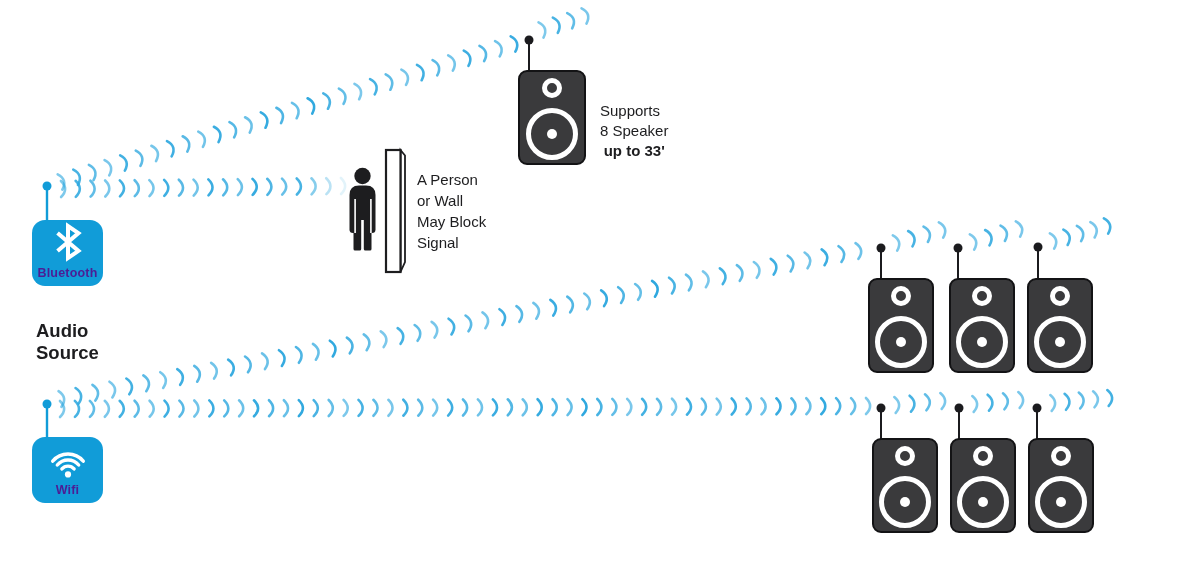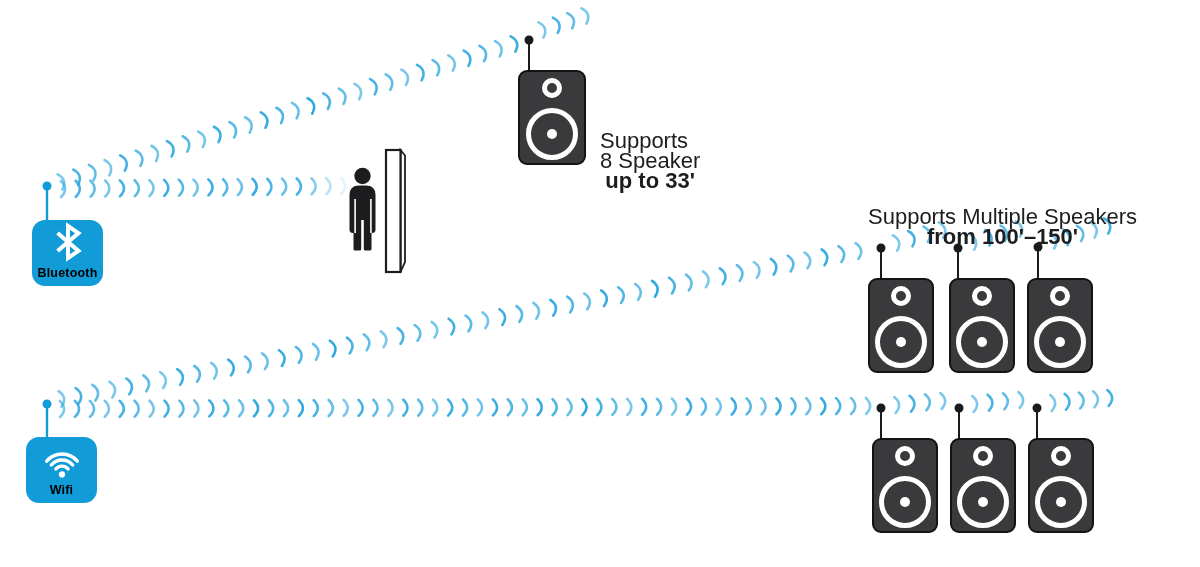--- a/index.html
+++ b/index.html
@@ -7,38 +7,38 @@
     position:relative;width:1200px;height:567px;background:#fff;overflow:hidden;
     font-family:"Liberation Sans",sans-serif;color:var(--ink,#1d1d1f);
   }
   #overlay{position:absolute;left:0;top:0;}
   
   .srcbox{
     position:absolute;width:71px;height:66px;border-radius:13px;
     background:var(--blue,#119cd8);
   }
   #bt-box{left:32px;top:220px;}
-  #wifi-box{left:26px;top:437px;}
+  #wifi-box{left:32px;top:437px;}
   .glyph{position:absolute;left:50%;transform:translateX(-50%);}
   .bt-glyph{top:2px;}
   .wifi-glyph{top:8px;}
   .srclabel{
     position:absolute;bottom:6px;left:0;width:100%;text-align:center;
-    color:#000000;font-weight:bold;font-size:12.5px;letter-spacing:.2px;
+    color:#4c1d95;font-weight:bold;font-size:12.5px;letter-spacing:.2px;
   }
   
   #audio-label{
     position:absolute;left:36px;top:320px;width:84px;
     font-size:18.5px;font-weight:bold;line-height:21.5px;
   }
   
   #person{position:absolute;left:346px;top:166px;}
   #wall{position:absolute;left:383px;top:146px;}
   
-  .note{position:absolute;font-size:22px;margin-top:30px;}
+  .note{position:absolute;font-size:15px;}
   #blocker-note{left:417px;top:169px;line-height:21px;}
   #bt-note{left:600px;top:101px;line-height:20px;}
   #wifi-note{left:868px;top:177px;line-height:20px;}
   .bold{font-weight:bold;text-align:center;}
   
   .speaker{
     position:absolute;box-sizing:border-box;border-radius:9px;
     background:var(--speaker,#3a3a3c);border:2.5px solid var(--speaker-line,#131315);
   }
   .tweeter{
@@ -303,20 +303,21 @@
       </g>
     </svg>
 
   <div class="srcbox" id="bt-box">
     <svg class="glyph bt-glyph" width="34" height="40" viewBox="0 0 20 26">
       <path d="M3.2,7.2 L16.8,18.8 L10,23.4 L10,2.6 L16.8,7.2 L3.2,18.8" fill="none" stroke="#fff" stroke-width="2.6" stroke-linejoin="miter"></path>
     </svg>
     <div class="srclabel">Bluetooth</div>
   </div>
 
+  <div id="audio-label">Audio Source</div>
 
   <div class="srcbox" id="wifi-box">
     <svg class="glyph wifi-glyph" width="44" height="34" viewBox="0 0 44 34">
       <path d="M6.7,16.1 A20,20 0 0 1 37.3,16.1" fill="none" stroke="#fff" stroke-width="3.4" stroke-linecap="round"></path>
       <path d="M11.3,20 A14,14 0 0 1 32.7,20" fill="none" stroke="#fff" stroke-width="3.4" stroke-linecap="round"></path>
       <path d="M15.9,23.9 A8,8 0 0 1 28.1,23.9" fill="none" stroke="#fff" stroke-width="3.4" stroke-linecap="round"></path>
       <circle cx="22" cy="29.4" r="3.1" fill="#fff"></circle>
     </svg>
     <div class="srclabel">Wifi</div>
   </div>
@@ -329,31 +330,33 @@
     <rect x="15.2" y="54" width="2.6" height="13" fill="#ffffff"></rect>
     <rect x="8.3" y="33" width="1.6" height="34" fill="#ffffff"></rect>
     <rect x="24.1" y="33" width="1.6" height="34" fill="#ffffff"></rect>
   </svg>
 
   <svg id="wall" width="24" height="131" viewBox="0 0 24 131">
     <path d="M17.5,4 L22,9.5 L22,116 L17.5,126 Z" fill="#fff" stroke="#1d1d1f" stroke-width="1.8"></path>
     <rect x="3" y="4" width="14.5" height="122" fill="#fff" stroke="#1d1d1f" stroke-width="2.2"></rect>
   </svg>
 
+  <div class="note" id="blocker-note">
+    <div>A Person</div>
+    <div>or Wall</div>
+    <div>May Block</div>
+    <div>Signal</div>
+  </div>
 
   <div class="note" id="bt-note">
     <div>Supports</div>
     <div>8 Speaker</div>
     <div class="bold">up to 33'</div>
   </div>
 
-  <div class="note" id="wifi-note">
-    <div>Supports Multiple Speakers</div>
-    <div class="bold">from 100'–150'</div>
-  </div>
 
   <div id="speakers">
       <div class="speaker" style="left: 518px; top: 70px; width: 68px; height: 95px;">
         <div class="tweeter"></div>
         <div class="woofer">
           <div class="woofer-dot"></div>
         </div>
       </div>
       <div class="speaker" style="left: 868px; top: 278px; width: 66px; height: 95px;">
         <div class="tweeter"></div>

